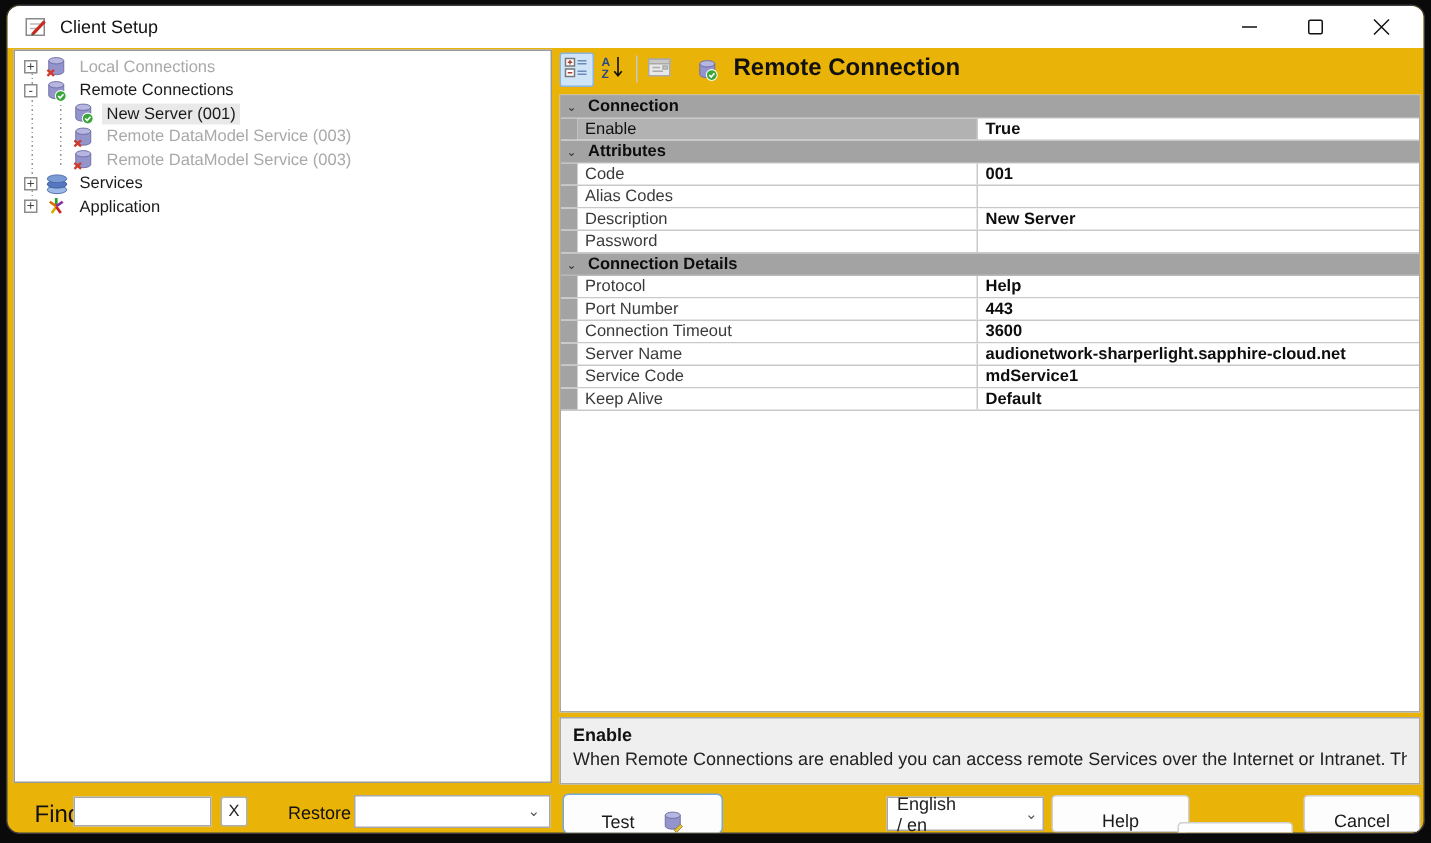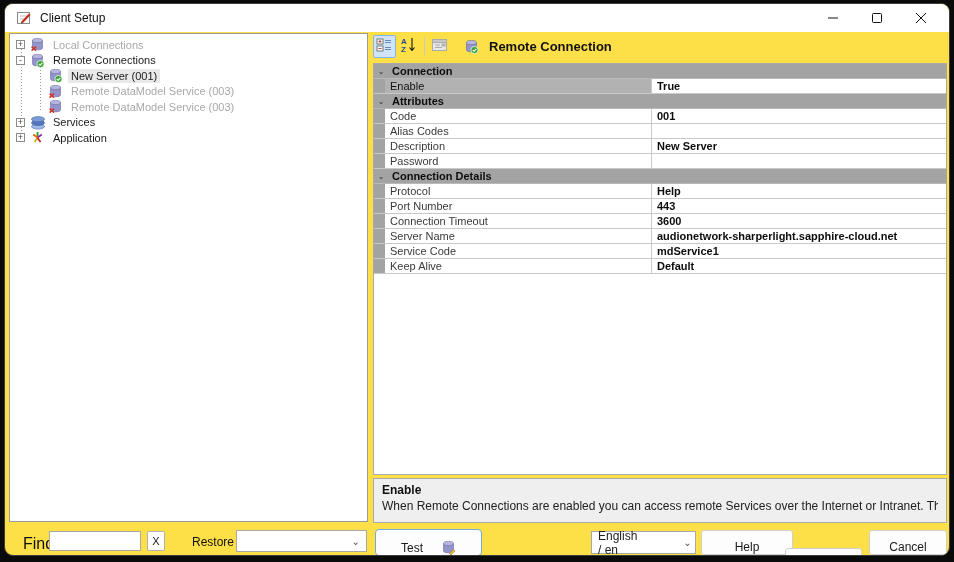--- a/index.html
+++ b/index.html
@@ -1,20 +1,20 @@
 <!DOCTYPE html>
 <html><head>
 <meta charset="utf-8">
 <style>
   * { margin:0; padding:0; box-sizing:border-box; }
   html,body { width:954px; height:562px; }
   body { background:#0a0a0a; font-family:"Liberation Sans", sans-serif; position:relative; overflow:hidden; }
 
   .window { position:absolute; left:4px; top:3px; width:946px; height:553px;
-            background:#fde047; border-radius:9px; border:1px solid #3c3c3c; overflow:hidden;padding-left:18px; }
+            background:#eab308; border-radius:9px; border:1px solid #3c3c3c; overflow:hidden;padding-left:18px; }
 
   
   .titlebar { position:absolute; left:0; top:0; width:100%; height:28px; background:#fff;
               display:flex; align-items:center; }
   .title-icon { margin-left:11px; width:16px; height:16px; display:flex; }
   .title-text { margin-left:8px; font-size:12px; color:#111; }
   .win-controls { position:absolute; right:6px; top:0; height:28px; display:flex; }
   .win-btn { width:44px; height:28px; display:flex; align-items:center; justify-content:center;
              background:transparent; border:none; cursor:default; }
 
@@ -47,21 +47,21 @@
   .dd-chevron { color:#555; font-size:10px; }
 
   
   .pg-toolbar { position:absolute; left:368px; top:28px; width:574px; height:28px;
                 display:flex; align-items:center; }
   .tb-btn { width:23px; height:23px; display:flex; align-items:center; justify-content:center;
             border:1px solid transparent; background:transparent; margin-right:1px; }
   .tb-btn.active { background:#cfe4f7; border:1px solid #8ab4dd; border-radius:2px; }
   .tb-sep { width:1px; height:18px; background:#c8c8c8; margin:0 3px; }
   .pg-obj-ico { width:15px; height:15px; margin-left:12px; position:relative; }
-  .pg-obj-name { margin-left:10px; font-size:13px; font-weight:bold; color:#111; }
+  .pg-obj-name { margin-left:10px; font-size:16px; font-weight:bold; color:#111; }
 
   .pg-grid { position:absolute; left:368px; top:59px; width:574px; height:412px;
              background:#fff; border:1px solid #a9a9a9; overflow:hidden; }
   .pg-cat { height:15px; background:#a3a3a3; display:flex; align-items:center;
             border-bottom:1px solid #b9b9b9; }
   .pg-cat-chev { width:14px; font-size:8px; color:#333; text-align:center; line-height:13px; }
   .pg-cat-name { font-size:11px; font-weight:bold; color:#0d0d0d; padding-left:4px; }
   .pg-row { height:15px; display:flex; border-bottom:1px solid #c9c9c9; background:#fff; }
   .pg-strip { width:11px; background:#a3a3a3; flex:0 0 auto; }
   .pg-label { width:267px; flex:0 0 auto; font-size:11px; color:#3a3a3a; padding:1px 0 0 5px;

